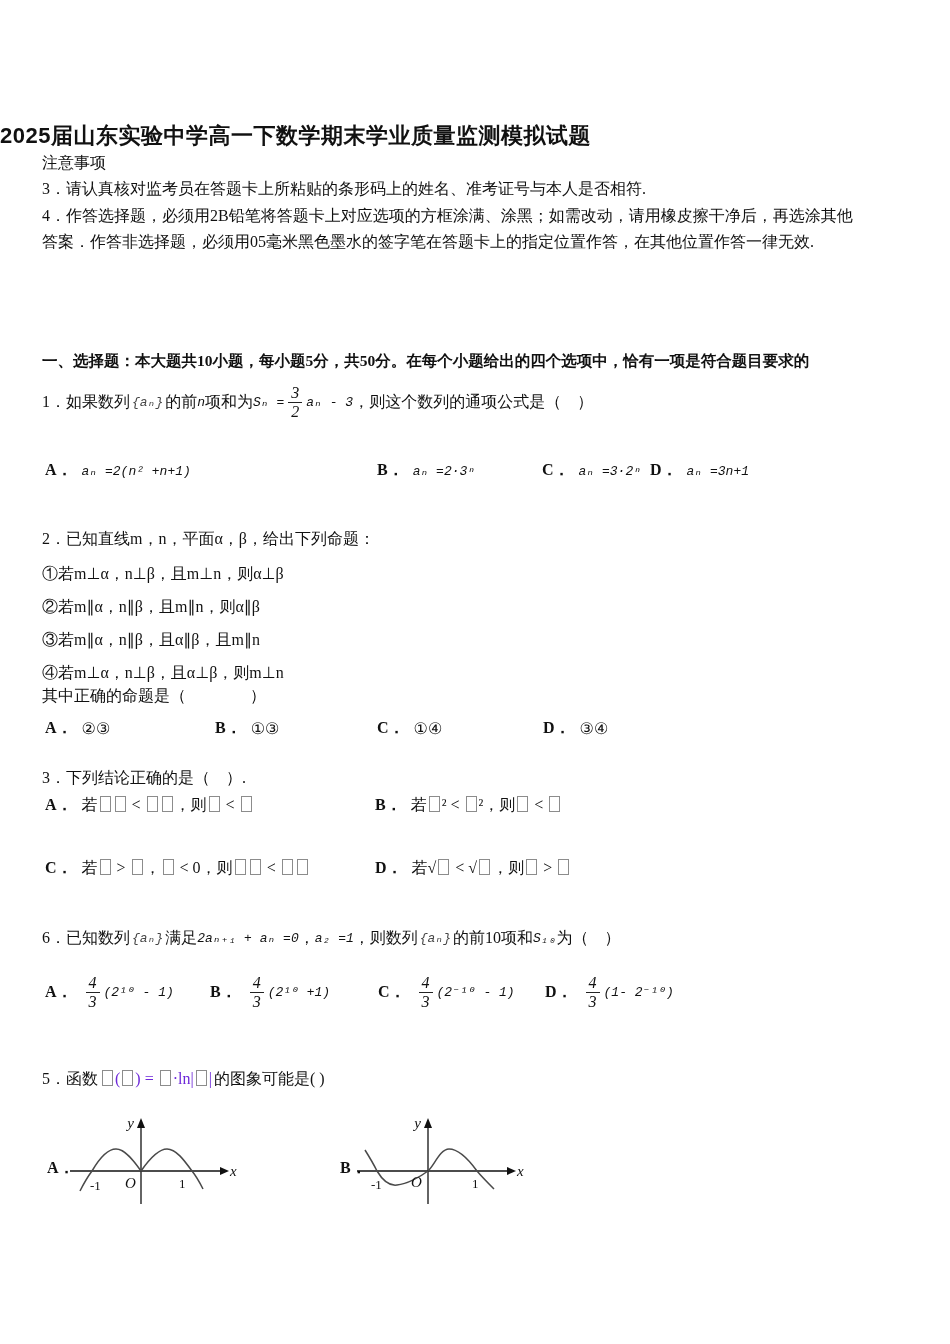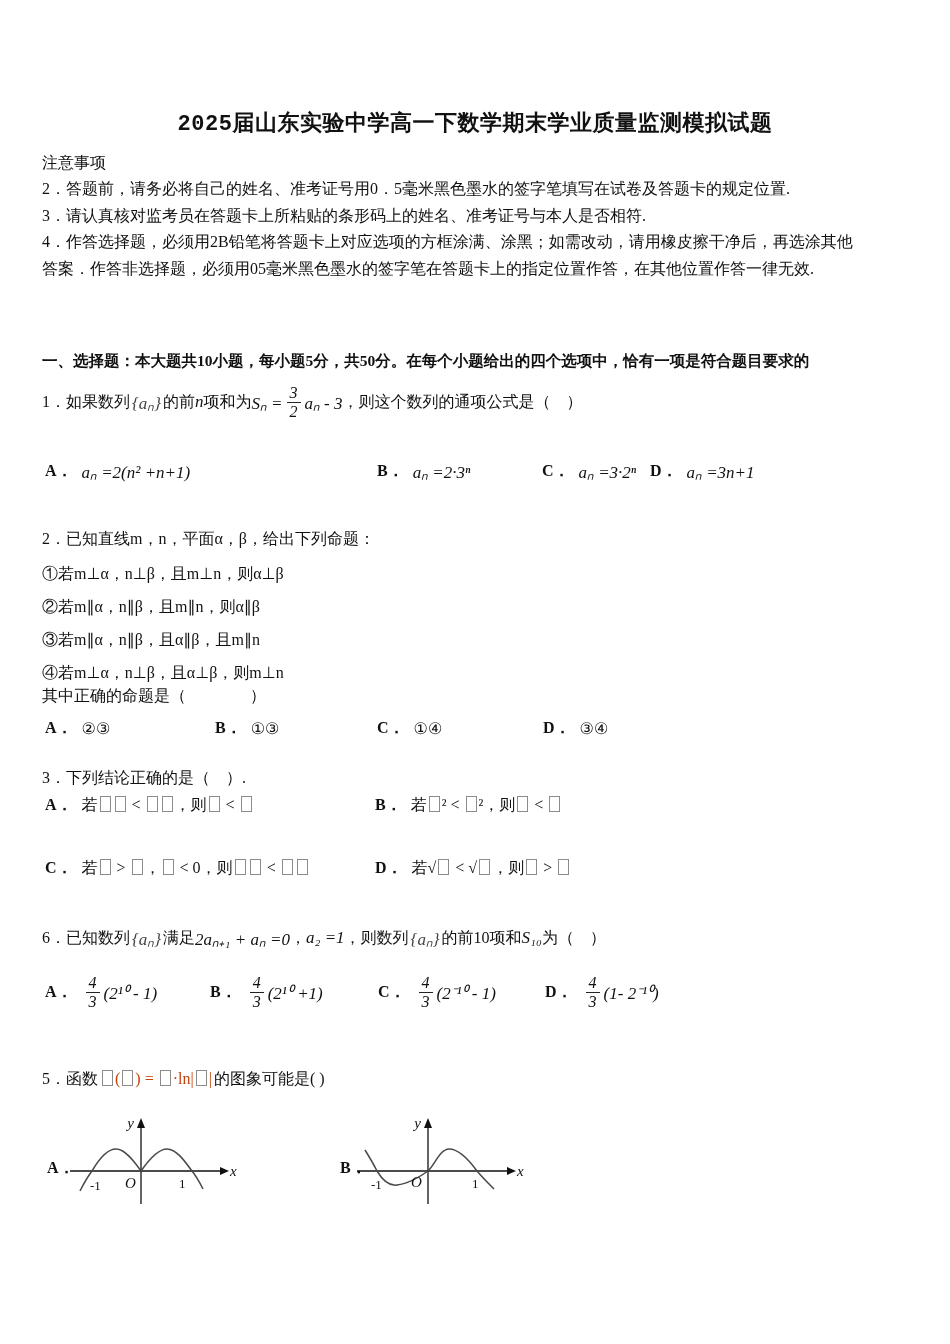--- a/index.html
+++ b/index.html
@@ -1,24 +1,24 @@
 <!DOCTYPE html>
 <html><head>
 <meta charset="utf-8">
 <style>
   html,body{margin:0;padding:0;background:#ffffff;}
   .page{position:relative;width:950px;height:1344px;background:#fff;color:#111;
         font-family:"Liberation Serif",serif;overflow:hidden;}
-  .title{position:absolute;top:108px;left:0;width:100%;text-align:center;
-         font-family:Liberation Mono, monospace;font-weight:bold;font-size:22px;letter-spacing:.5px;}
+  .title{position:absolute;top:121px;left:0;width:100%;
+         font-family:Liberation Sans, sans-serif;font-weight:bold;font-size:22px;letter-spacing:.5px;}
   .notice{position:absolute;left:42px;top:150px;width:880px;font-size:16px;line-height:26.4px;}
   .sechead{position:absolute;left:42px;top:351px;width:900px;font-size:15.5px;font-weight:bold;}
   .stem{position:absolute;display:flex;align-items:center;white-space:nowrap;font-size:16px;}
   .cn{font-size:16px;}
-  .m{font-family:Liberation Serif, serif;font-style:italic;font-size:17px;}
+  .m{font-family:Liberation Mono, monospace;font-style:italic;font-size:13px;}
   .seq{color:#444;margin:0 2px;}
   .mixed{font-family:"Liberation Serif",serif;font-size:16px;}
   .olab{font-family:"Liberation Serif",serif;font-weight:bold;font-style:normal;font-size:16px;margin-right:9px;}
   .opt{position:absolute;display:flex;align-items:center;white-space:nowrap;}
   .line{position:absolute;left:42px;font-size:16px;white-space:nowrap;margin-top:15px;}
   .frac{display:inline-flex;flex-direction:column;align-items:center;
         font-family:"Liberation Serif",serif;font-style:italic;font-size:16px;
         line-height:1.1;margin:0 4px;}
   .frac .num{border-bottom:1px solid #222;padding:0 3px;}
   .frac .den{padding:0 3px;}
@@ -34,21 +34,20 @@
 </style>
 </head>
 <body>
 
 <div class="page">
 
   <div class="title">2025届山东实验中学高一下数学期末学业质量监测模拟试题</div>
 
   <div class="notice">
     <div>注意事项</div>
-    <div>2．答题前，请务必将自己的姓名、准考证号用0．5毫米黑色墨水的签字笔填写在试卷及答题卡的规定位置.</div>
     <div>3．请认真核对监考员在答题卡上所粘贴的条形码上的姓名、准考证号与本人是否相符.</div>
     <div>4．作答选择题，必须用2B铅笔将答题卡上对应选项的方框涂满、涂黑；如需改动，请用橡皮擦干净后，再选涂其他</div>
     <div>答案．作答非选择题，必须用05毫米黑色墨水的签字笔在答题卡上的指定位置作答，在其他位置作答一律无效.</div>
   </div>
 
   <div class="sechead">一、选择题：本大题共10小题，每小题5分，共50分。在每个小题给出的四个选项中，恰有一项是符合题目要求的</div>
 
   <div class="stem" style="left:42px;top:378px;height:48px;">
     <span class="cn">1．如果数列</span>
     <span class="m seq">{aₙ}</span>
@@ -166,21 +165,21 @@
     <span class="olab">D．</span>
     <span class="frac">
       <span class="num">4</span>
       <span class="den">3</span>
     </span>
     <span class="m">(1- 2⁻¹⁰)</span>
   </div>
 
   <div class="stem" style="left:42px;top:1062px;height:34px;">
     <span class="cn">5．函数</span>
-    <span class="mixed boxify" style="color:#c2410c;margin:2px 2px;"><span class="tofu"></span>(<span class="tofu"></span>) = <span class="tofu"></span>·ln|<span class="tofu"></span>|</span>
+    <span class="mixed boxify" style="color:#6d28d9;margin:2px 2px;"><span class="tofu"></span>(<span class="tofu"></span>) = <span class="tofu"></span>·ln|<span class="tofu"></span>|</span>
     <span class="cn">的图象可能是( )</span>
   </div>
 
   <div class="glabel" style="left:47px;">A．</div>
   <svg class="graph" style="left:62px;top:1112px;" viewBox="0 0 185 100">
     <line x1="8" y1="59" x2="160" y2="59"></line>
     <polygon points="158,55 167,59 158,63"></polygon>
     <line x1="79" y1="14" x2="79" y2="92"></line>
     <polygon points="75,16 79,6 83,16"></polygon>
     <path class="curve" d="M18,79 C23,69 27,63 30,59 C37,47 45,37 54,37 C63,37 72,49 79,59 C86,49 96,37 105,37 C114,37 122,48 130,59 C134,64 138,71 141,77"></path>

